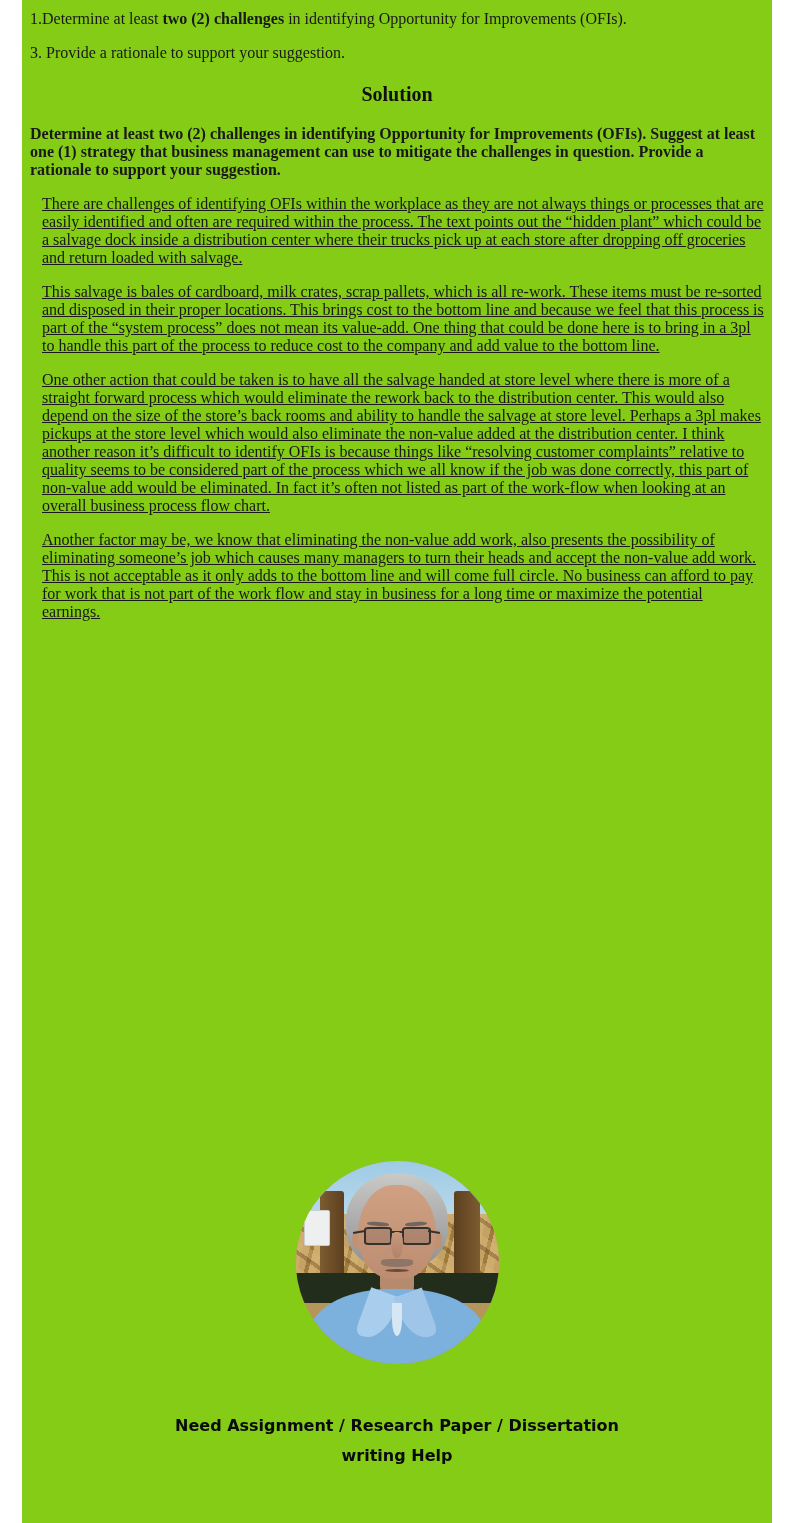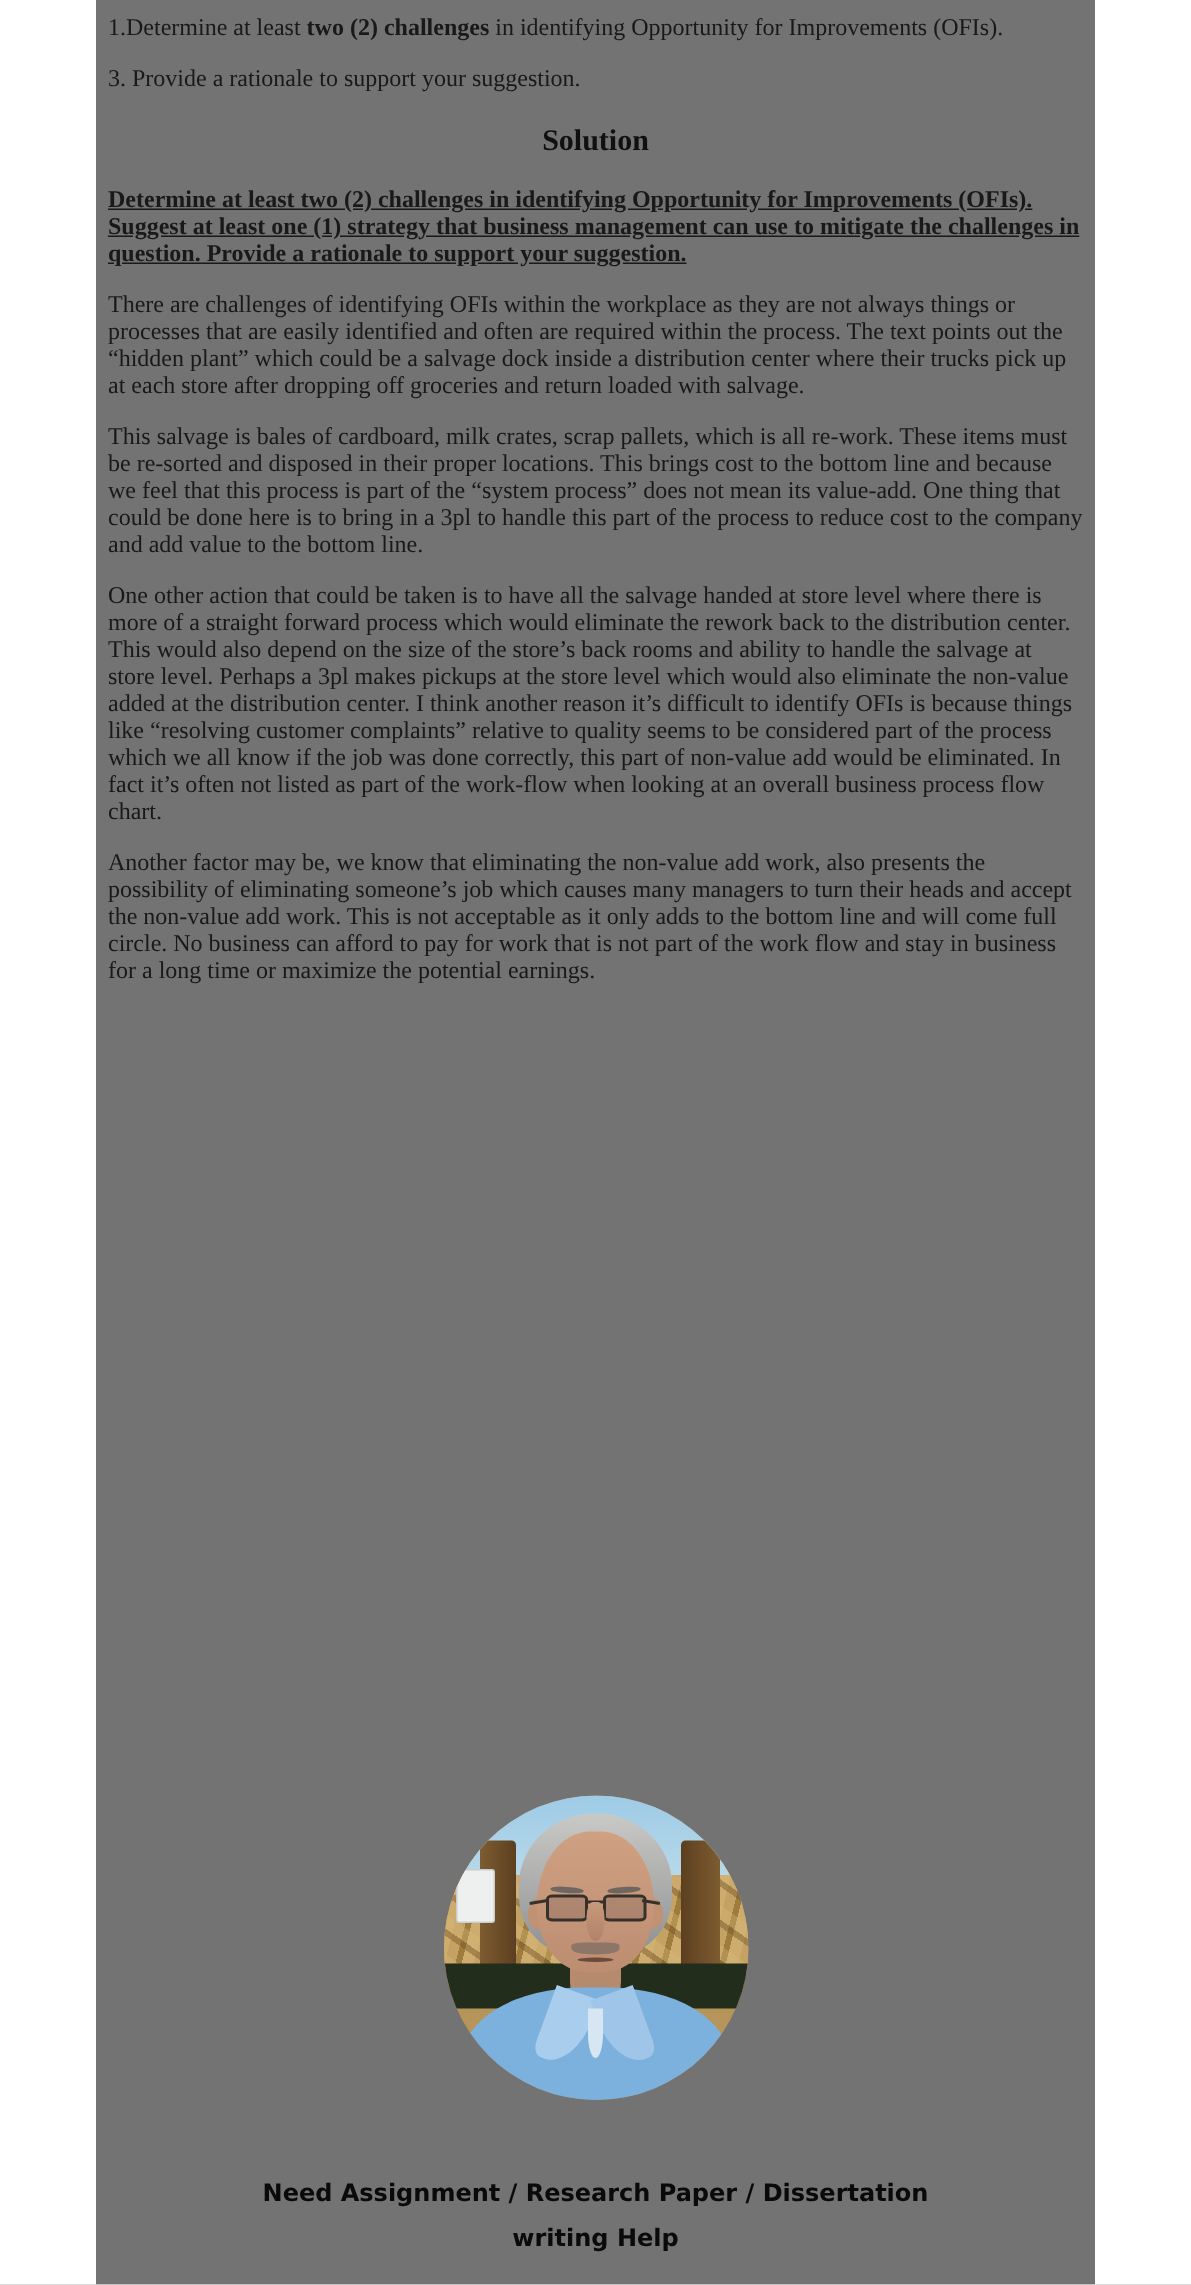--- a/index.html
+++ b/index.html
@@ -1,41 +1,41 @@
 <!DOCTYPE html>
 <html><head>
 <meta charset="utf-8">
 <style>
   html, body { margin: 0; padding: 0; background: #ffffff; }
   .page {
-    width: 666px;
+    width: 750px;
     min-height: 1523px;
     margin: 0 auto;
-    background: #737373;
+    background: #84cc16;
     box-sizing: border-box;
     padding: 0 8px;
     font-family: "Liberation Serif", serif;
     font-size: 16px;
     line-height: 18px;
     color: #191919;
     overflow: hidden;
   }
   .q-item { margin: 16px 0; }
   .q-item.first { margin-top: 10px; }
   .q-item b, .restate { font-weight: bold; }
   h2.solution-h {
     margin: 21px 0 0 0;
     font-size: 20px;
     line-height: 22px;
     color: #101010;
     font-weight: bold;
     text-align: center;
   }
-  .restate { margin: 20px 0 0 0; text-decoration: underline; }
-  .body-p { margin: 16px 0 0 0; }
+  .restate { margin: 20px 0 0 0; }
+  .body-p { margin: 16px 0 0 12px; text-decoration: underline; }
 
   
   .avatar-wrap {
     margin-top: 540px;
     display: flex;
     justify-content: center;
   }
   .avatar {
     position: relative;
     width: 203px;

